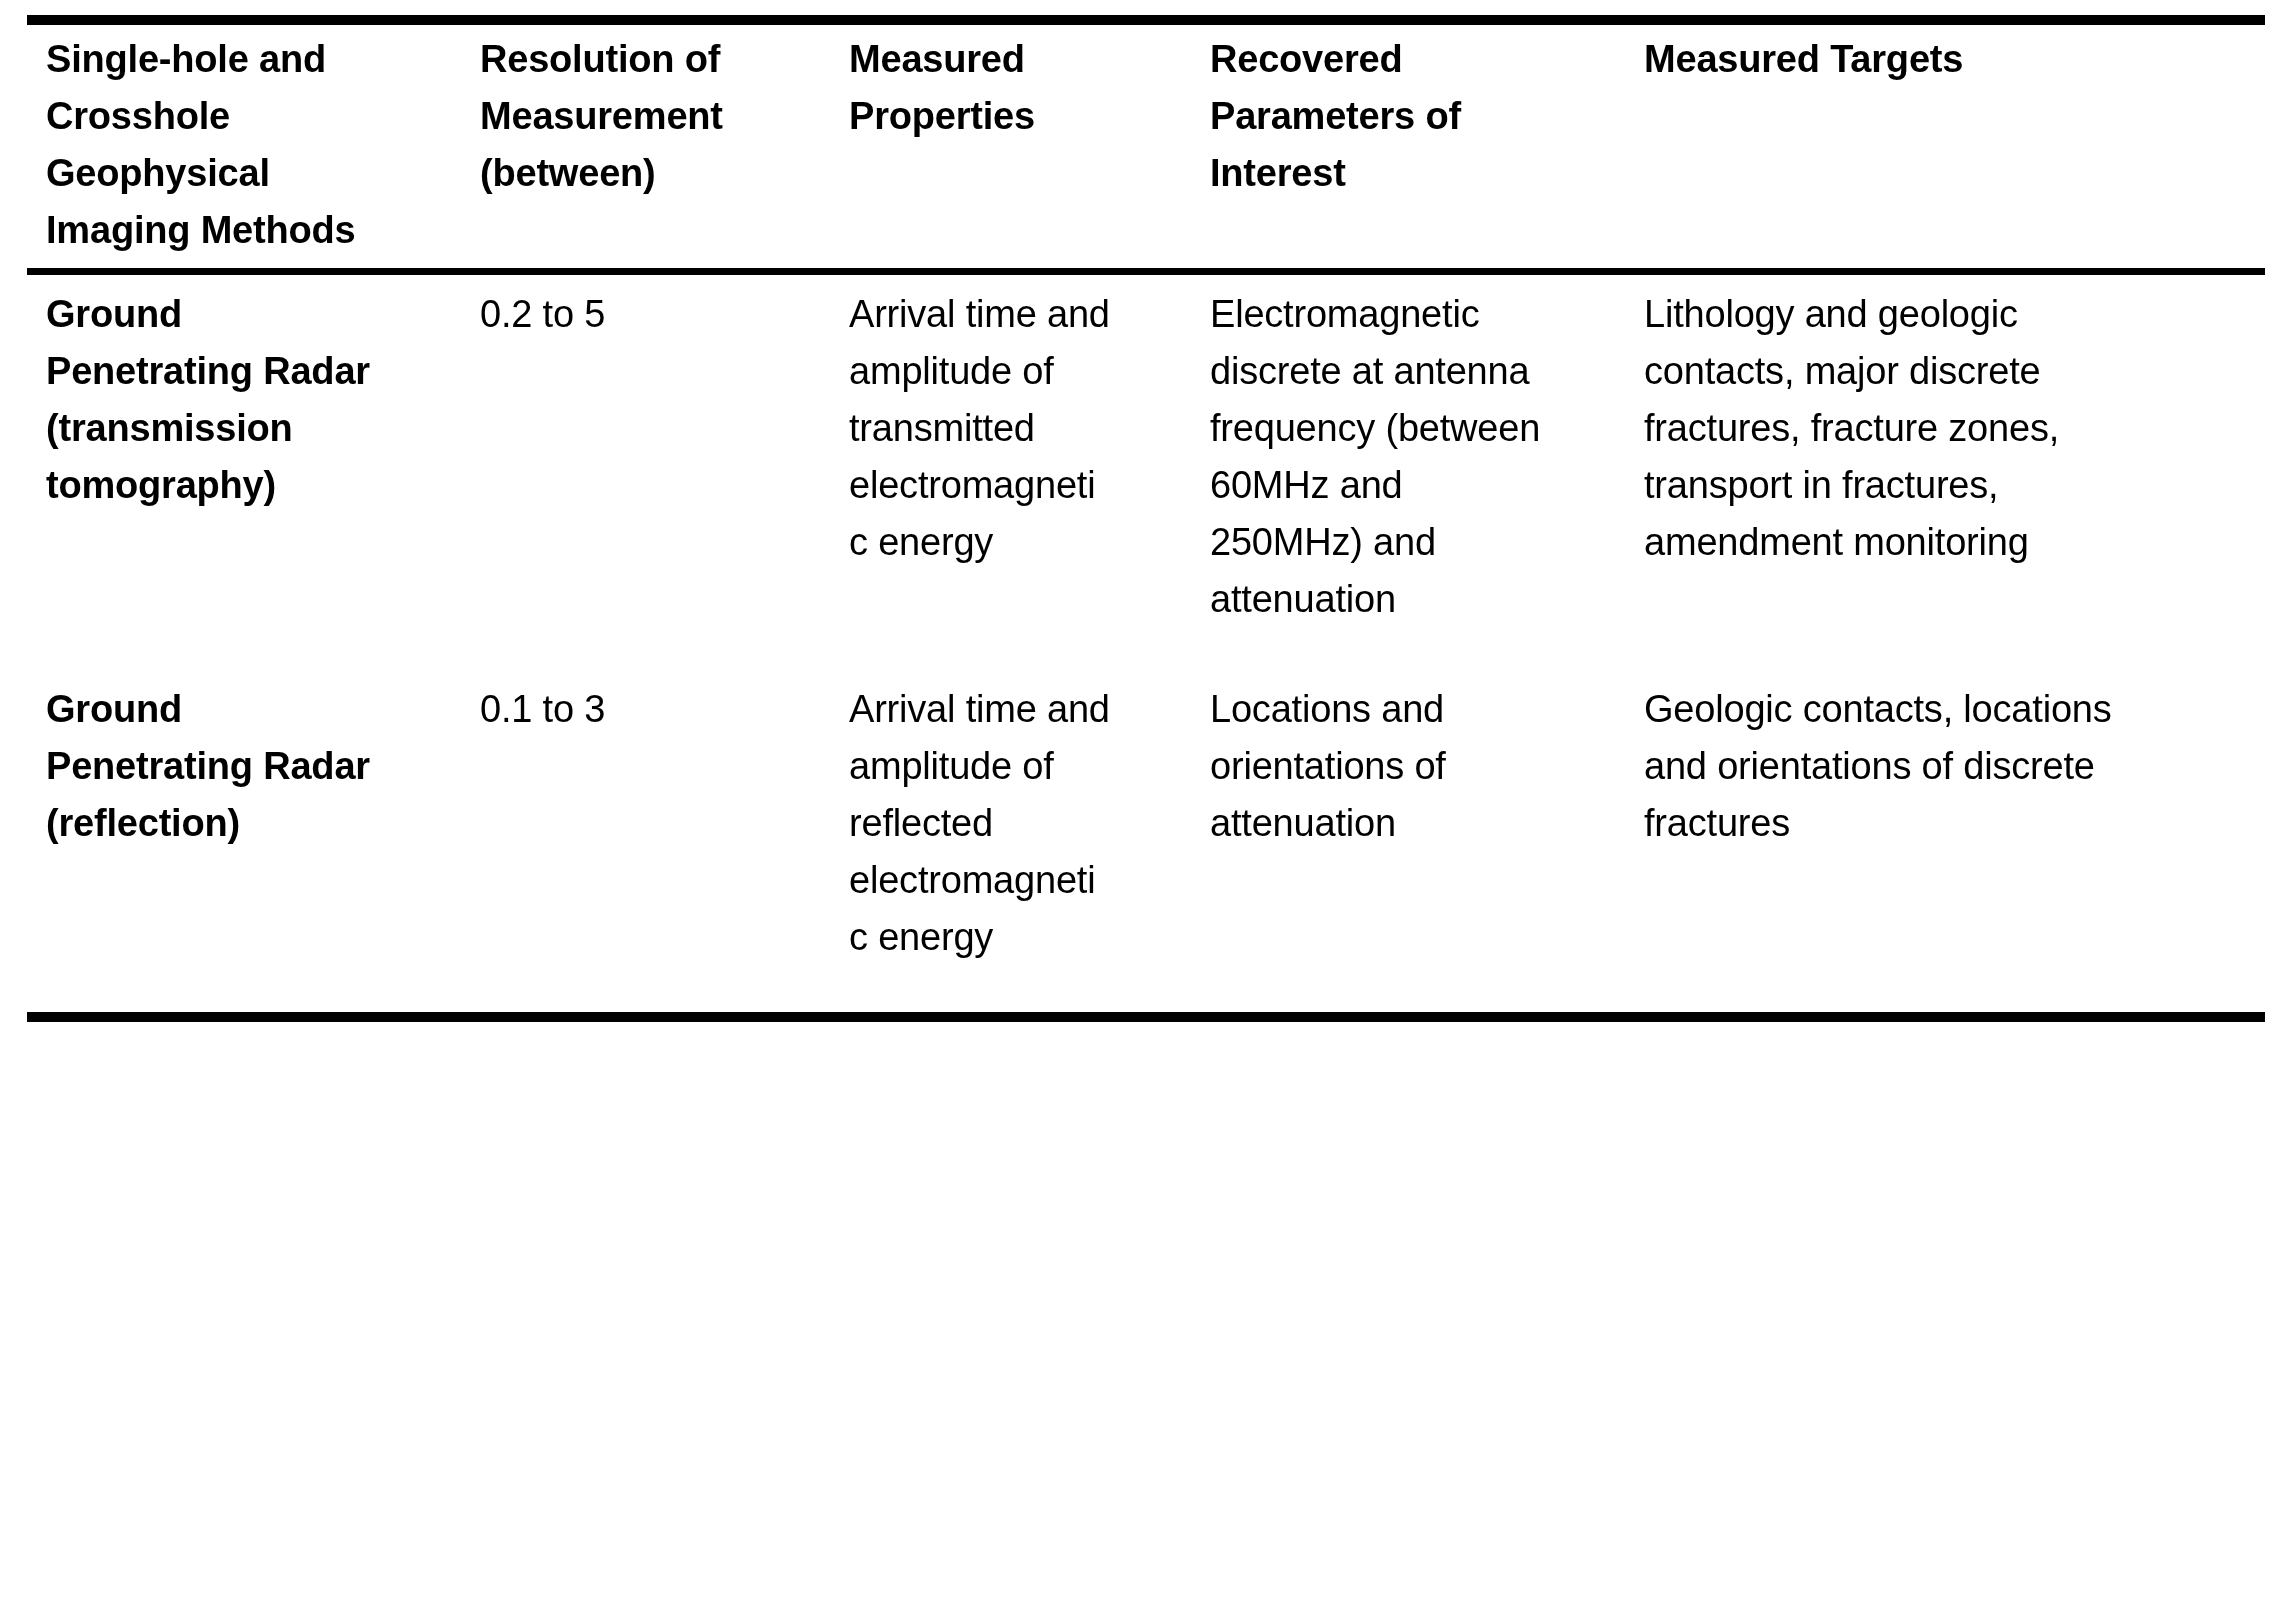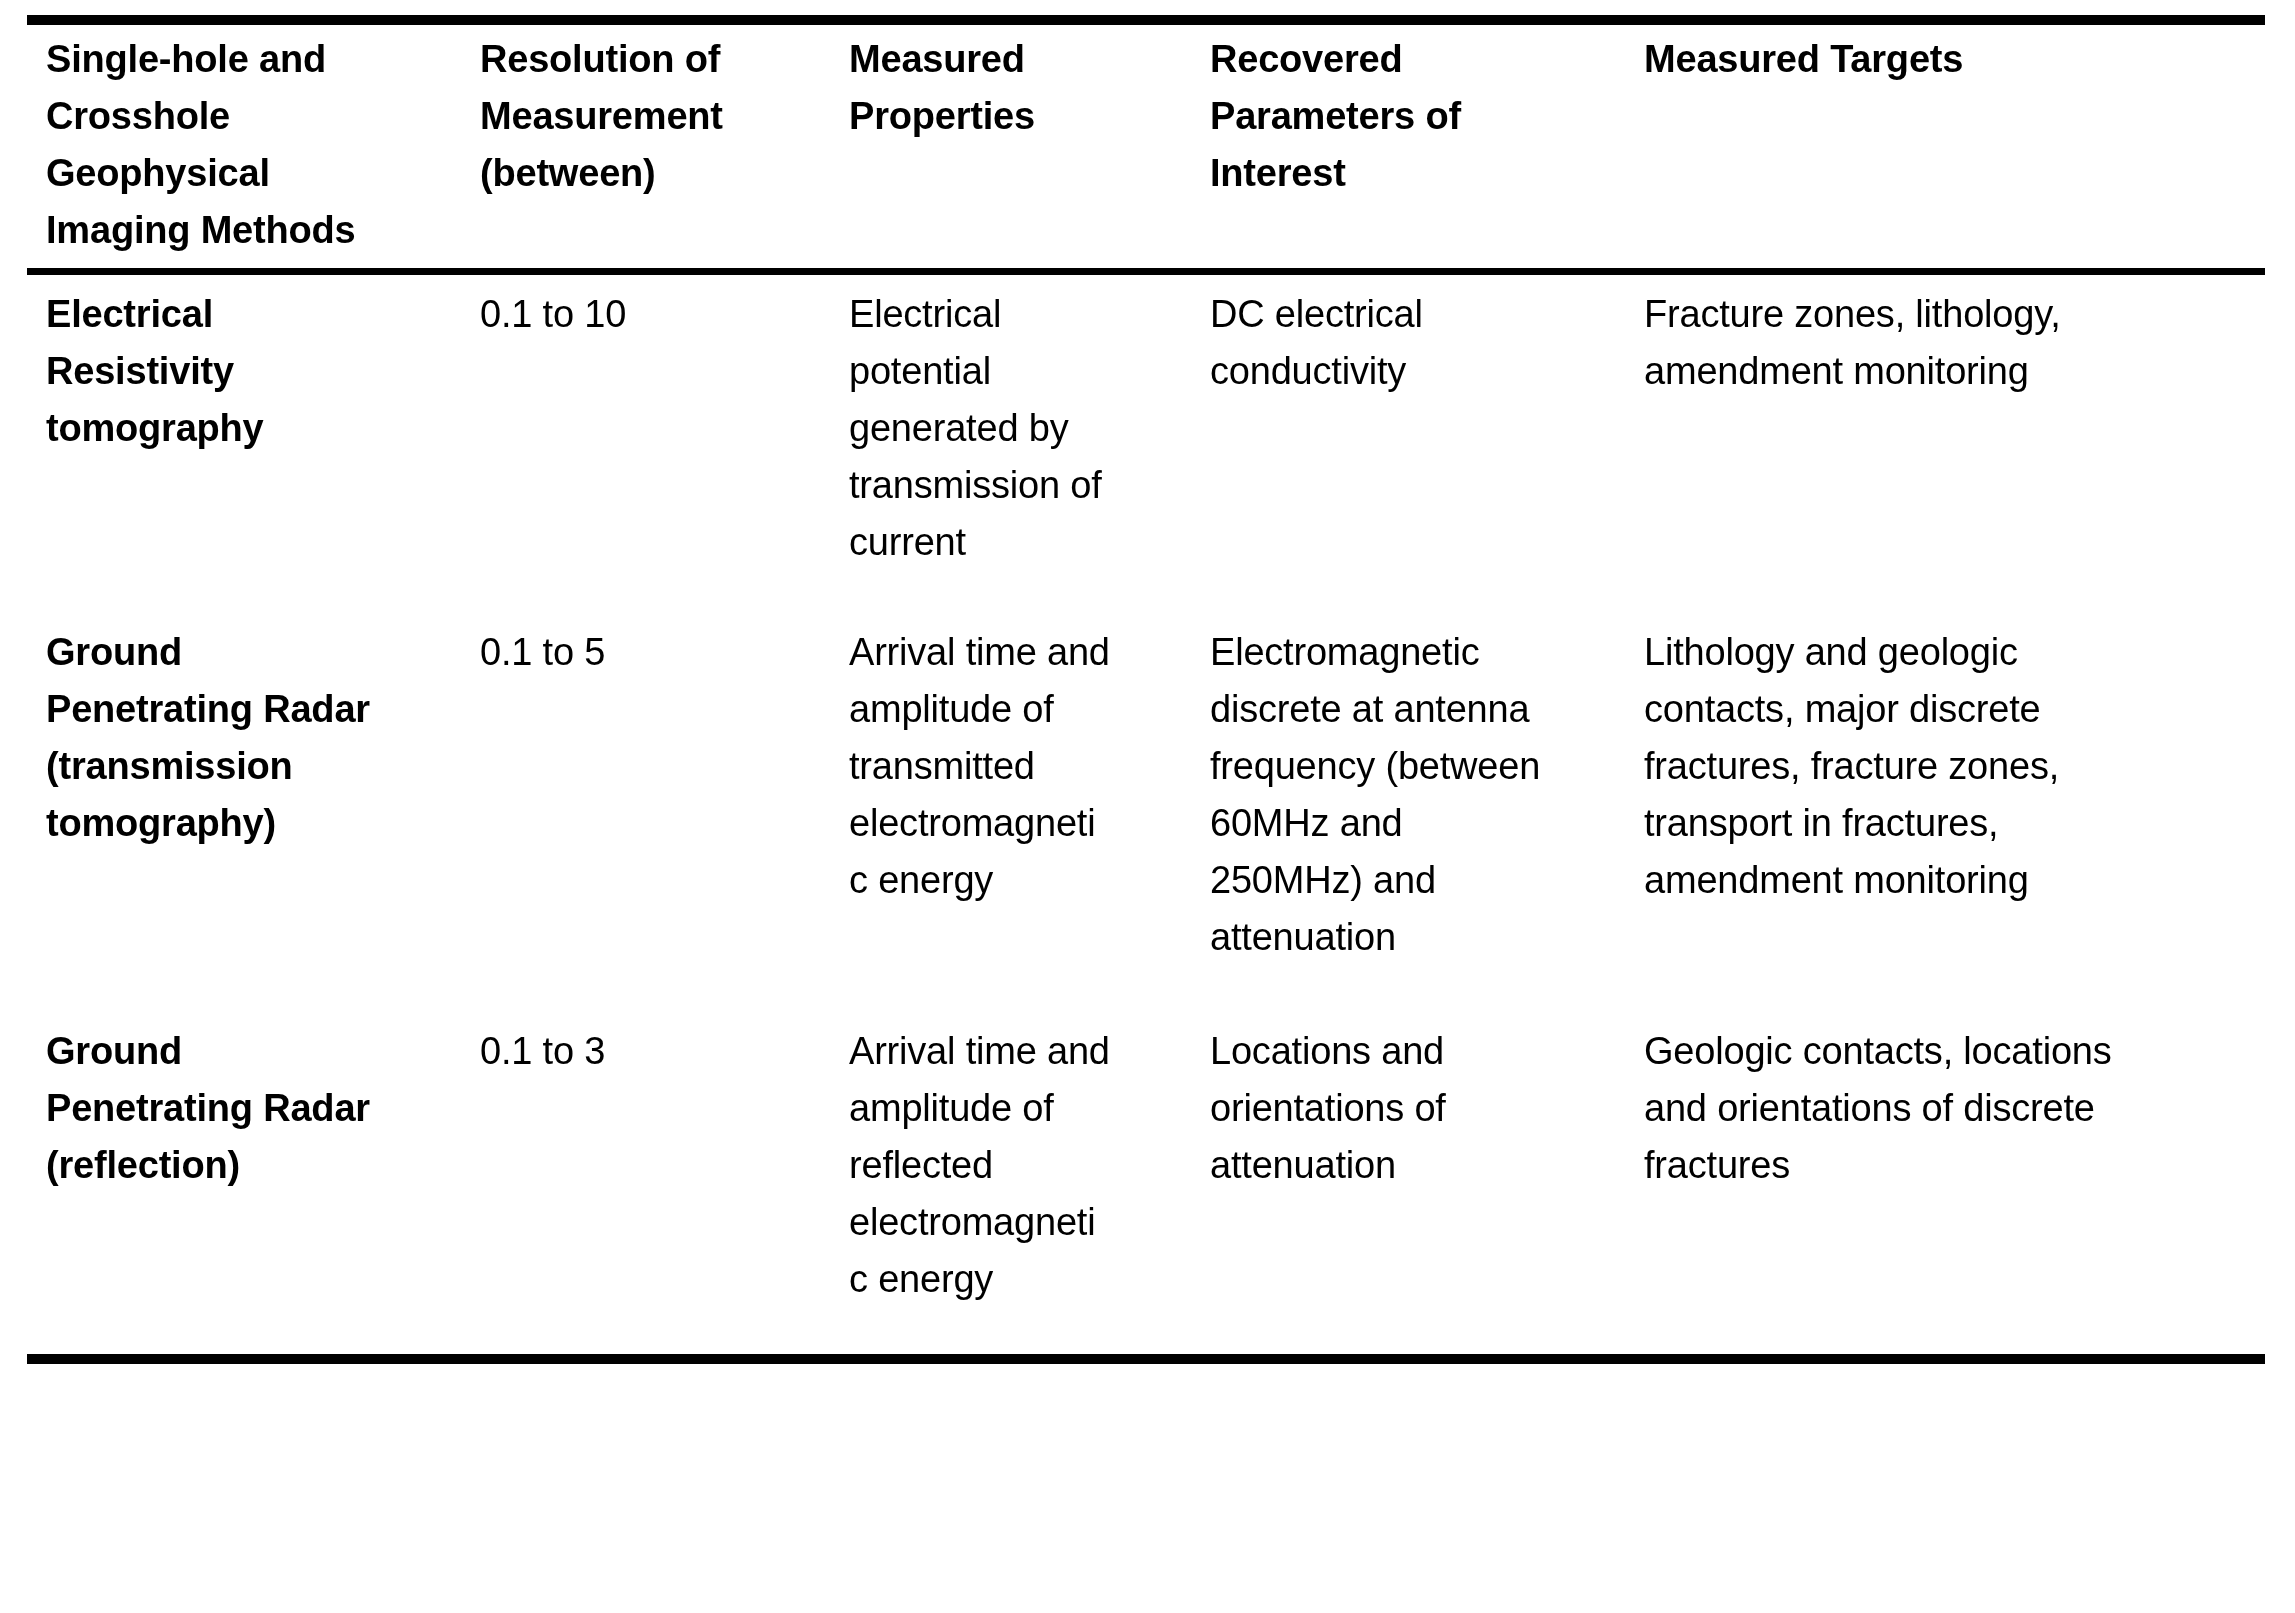--- a/index.html
+++ b/index.html
@@ -78,41 +78,26 @@
 (between)</th>
         <th>Measured
 Properties</th>
         <th>Recovered
 Parameters of
 Interest</th>
         <th>Measured Targets</th>
       </tr>
     </thead>
     <tbody>
-      <tr class="row-1">
-        <td class="method-col">Electrical
-Resistivity
-tomography</td>
-        <td>0.1 to 10</td>
-        <td>Electrical
-potential
-generated by
-transmission of
-current</td>
-        <td>DC electrical
-conductivity</td>
-        <td>Fracture zones, lithology,
-amendment monitoring</td>
-      </tr>
       <tr class="row-2">
         <td class="method-col">Ground
 Penetrating Radar
 (transmission
 tomography)</td>
-        <td>0.1 to 5</td>
+        <td>0.2 to 5</td>
         <td>Arrival time and
 amplitude of
 transmitted
 electromagneti
 c energy</td>
         <td>Electromagnetic
 discrete at antenna
 frequency (between
 60MHz and
 250MHz) and

